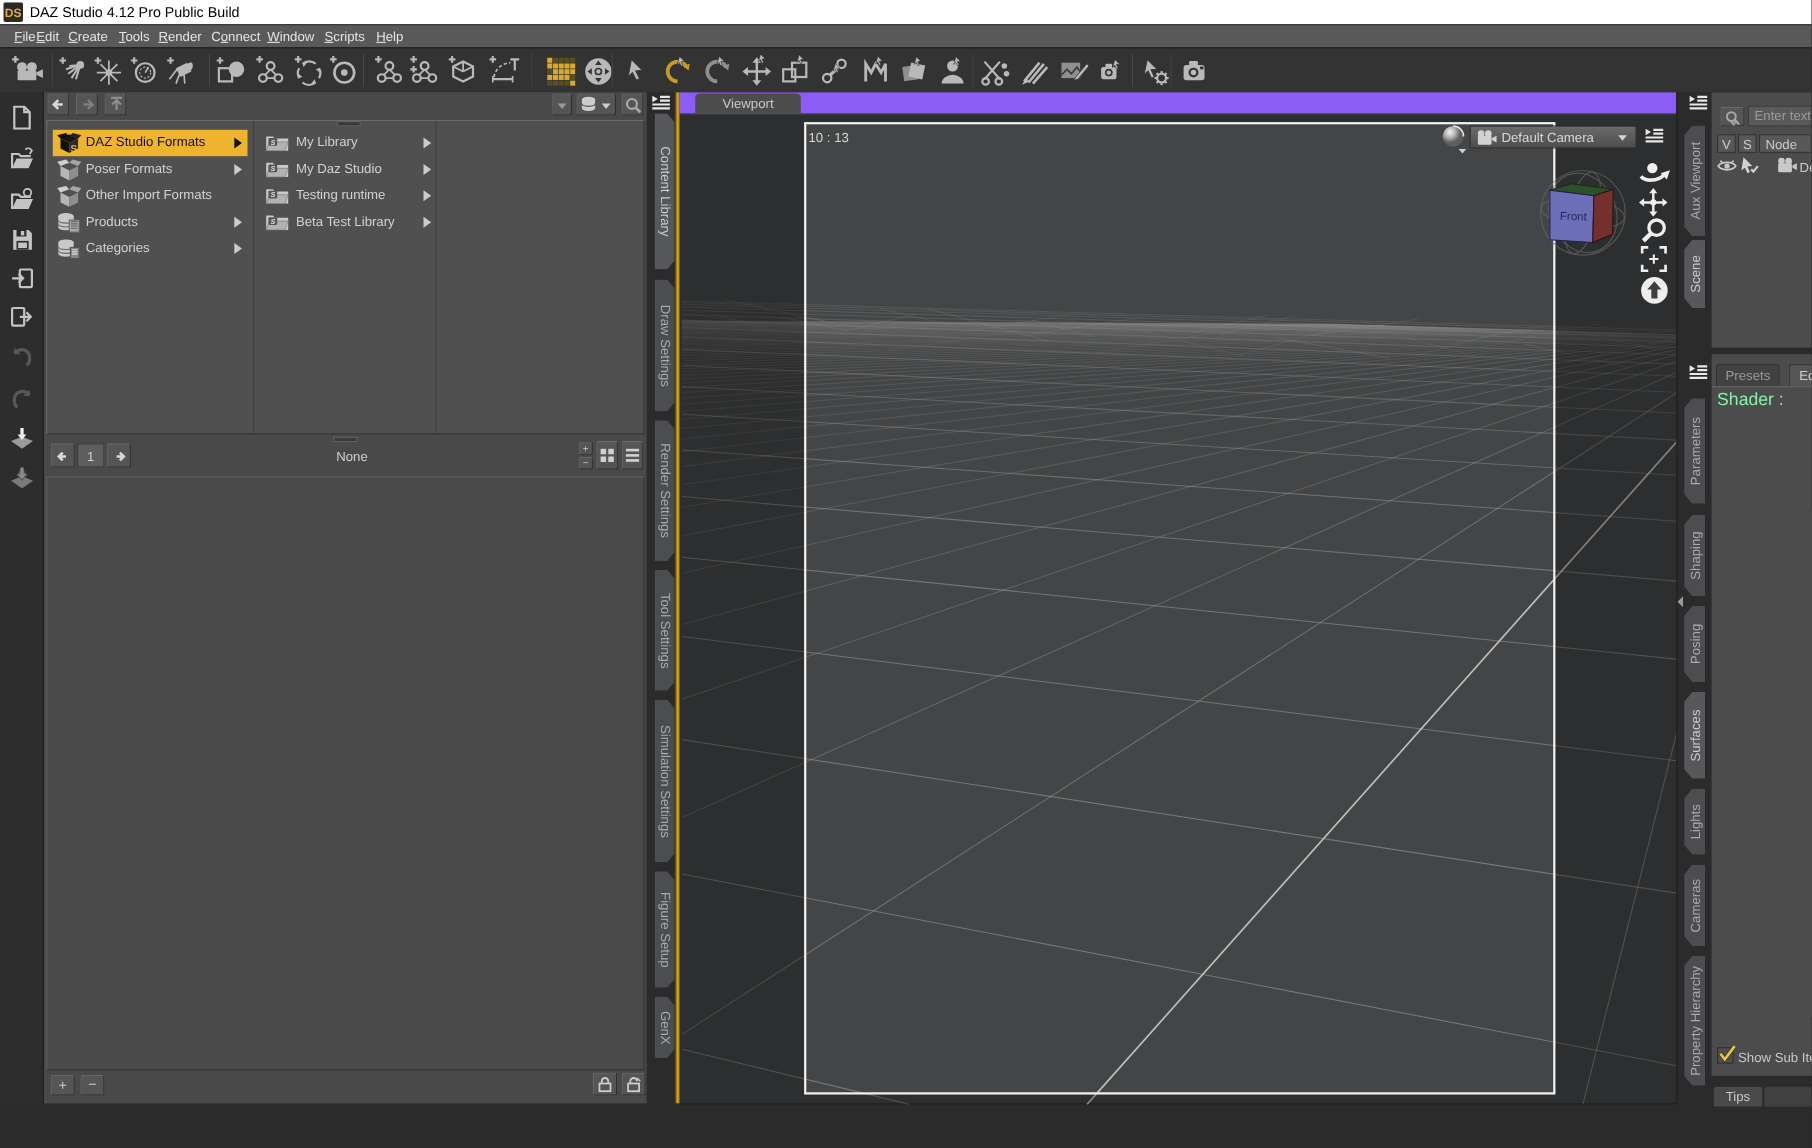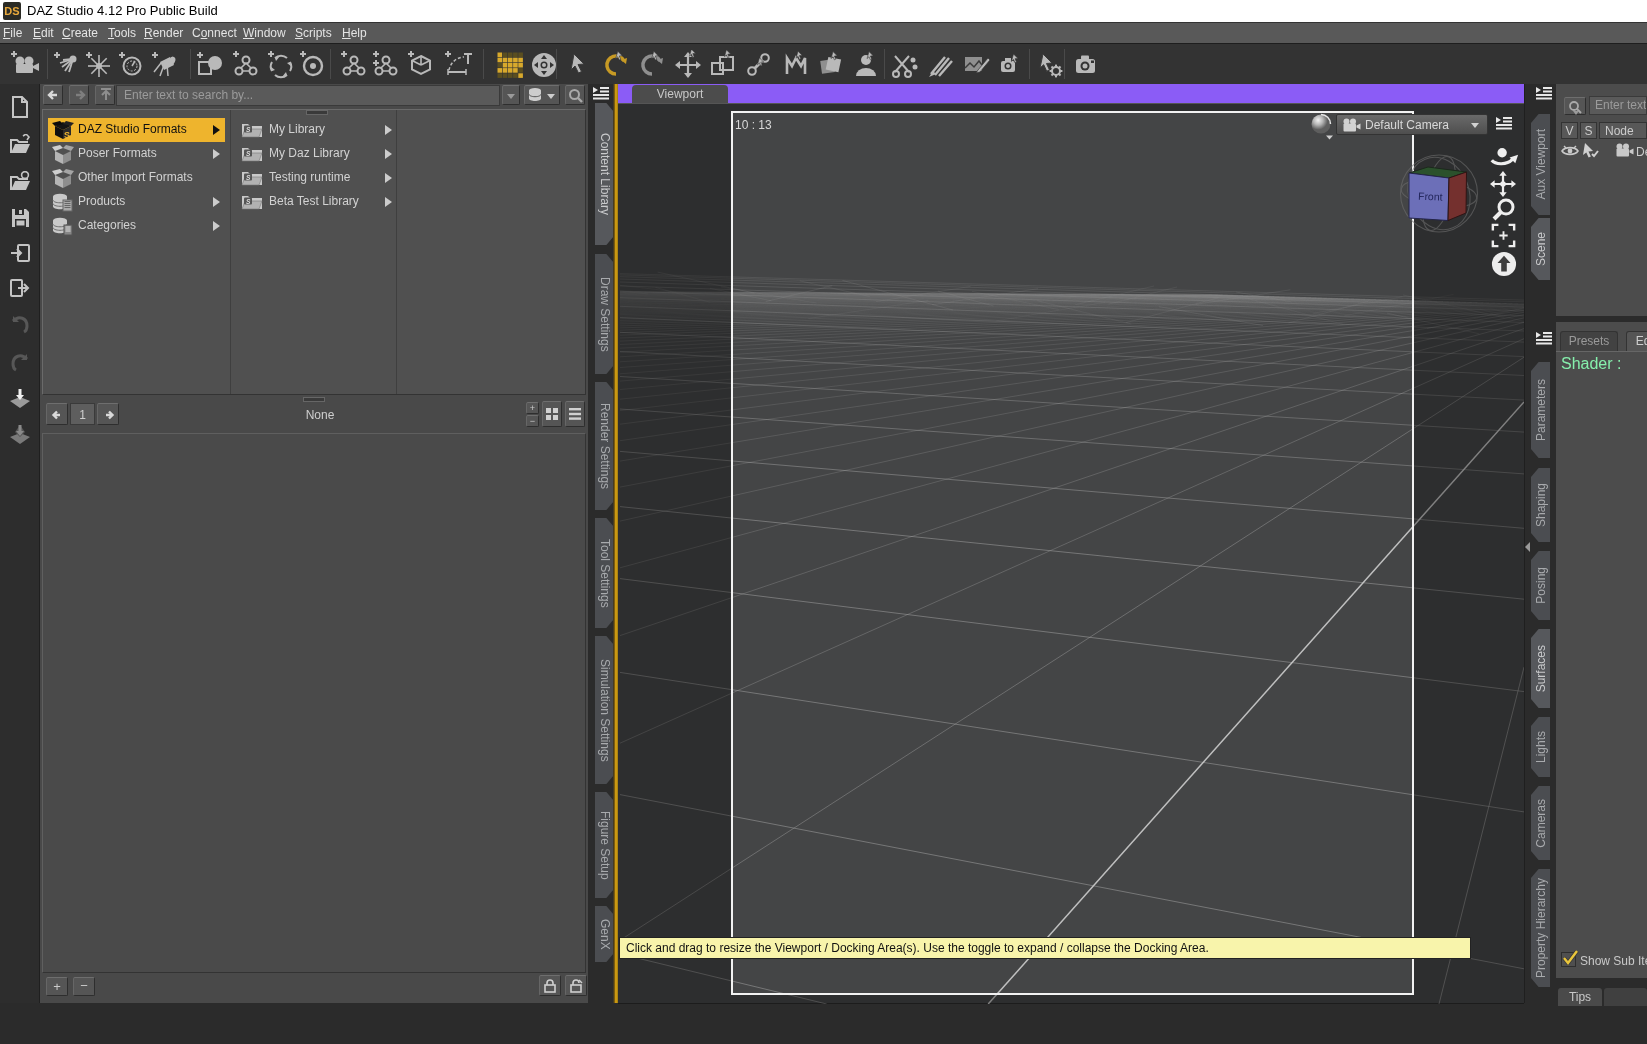--- a/index.html
+++ b/index.html
@@ -67,21 +67,21 @@
 <body>
 <div id="app">
 <div class="abs" id="titlebar">
 <svg class="icon" style="left:3px;top:2px" width="18" height="18">
         <rect x="0" y="0" width="18" height="18" rx="2" fill="#2b2b25"></rect>
         <text x="9" y="13" font-size="11" font-weight="bold" fill="#e8a93c" text-anchor="middle" font-family="Liberation Sans">DS</text>
       </svg>
 <span class="txt">DAZ Studio 4.12 Pro Public Build</span>
     </div>
 <div class="abs" id="menubar">
-<span style="left:3px"><u>F</u>ile</span>
+<span style="left:13px"><u>F</u>ile</span>
 <span style="left:33px"><u>E</u>dit</span>
 <span style="left:62px"><u>C</u>reate</span>
 <span style="left:108px"><u>T</u>ools</span>
 <span style="left:144px"><u>R</u>ender</span>
 <span style="left:192px">C<u>o</u>nnect</span>
 <span style="left:243px"><u>W</u>indow</span>
 <span style="left:295px"><u>S</u>cripts</span>
 <span style="left:342px"><u>H</u>elp</span>
 </div>
 <div class="abs" id="toolbar">
@@ -417,21 +417,20 @@
  <div class="btn" style="left:29px;top:1px;width:20px;height:20px">
           <svg width="18" height="18" viewBox="0 0 18 18" style="position:absolute;left:1px;top:0">
             <path d="M5 9h7M9 5l4 4-4 4" stroke="#7e7e7e" stroke-width="2.4" fill="none"></path>
           </svg>
         </div>
  <div class="btn" style="left:55px;top:1px;width:20px;height:20px">
           <svg width="18" height="18" viewBox="0 0 18 18" style="position:absolute;left:1px;top:0">
             <path d="M9 14V6M5 9l4-4 4 4M4 3h10" stroke="#8e8e8e" stroke-width="2" fill="none"></path>
           </svg>
         </div>
- <div id="searchinput">Enter text to search by...</div>
  <div class="btn" style="left:462px;top:1px;width:18px;height:20px">
           <div style="position:absolute;left:4px;top:8px;width:0;height:0;border-top:5px solid #9a9a9a;border-left:4.5px solid transparent;border-right:4.5px solid transparent"></div>
         </div>
  <div class="btn" style="left:484px;top:1px;width:36px;height:20px">
   <svg width="16" height="16" viewBox="0 0 16 16" style="position:absolute;left:2px;top:1px">
             <ellipse cx="8" cy="3.5" rx="6" ry="2.5" fill="#cdcdcd"></ellipse>
             <path d="M2 3.5v8c0 1.4 2.7 2.5 6 2.5s6-1.1 6-2.5v-8" fill="#cdcdcd"></path>
             <path d="M2 7.2c0 1.4 2.7 2.5 6 2.5s6-1.1 6-2.5" fill="none" stroke="#555" stroke-width="1"></path>
           </svg>
   <div style="position:absolute;left:22px;top:8px;width:0;height:0;border-top:5px solid #cdcdcd;border-left:4.5px solid transparent;border-right:4.5px solid transparent"></div>
@@ -510,21 +509,21 @@
    <span class="lbl">My Library</span>
           <span class="arr" style="left:146px"></span>
         </div>
  <div class="trow" style="left:196px;top:32px;width:157px;">
    <svg style="position:absolute;left:2px;top:3px" width="22" height="17" viewBox="0 0 22 17">
             <path d="M1 16V3h6l2 2h12v11z" fill="#c9c9c9"></path>
             <path d="M1 16l3-8h17l-3 8z" fill="#b2b2b2" stroke="#777" stroke-width=".6"></path>
             <rect x="3" y="4.5" width="8" height="7" rx="1" fill="#555"></rect>
             <text x="5" y="10.5" font-size="6.5" font-style="italic" font-weight="bold" fill="#ddd">S</text>
           </svg>
-   <span class="lbl">My Daz Library</span>
+   <span class="lbl">My Daz Studio</span>
           <span class="arr" style="left:146px"></span>
         </div>
  <div class="trow" style="left:196px;top:56px;width:157px;">
    <svg style="position:absolute;left:2px;top:3px" width="22" height="17" viewBox="0 0 22 17">
             <path d="M1 16V3h6l2 2h12v11z" fill="#c9c9c9"></path>
             <path d="M1 16l3-8h17l-3 8z" fill="#b2b2b2" stroke="#777" stroke-width=".6"></path>
             <rect x="3" y="4.5" width="8" height="7" rx="1" fill="#555"></rect>
             <text x="5" y="10.5" font-size="6.5" font-style="italic" font-weight="bold" fill="#ddd">S</text>
           </svg>
    <span class="lbl">Testing runtime</span>
@@ -820,21 +819,20 @@
           <circle cx="42" cy="42.5" r="38.5"></circle>
           <ellipse cx="42" cy="42.5" rx="38" ry="13.5" transform="rotate(7 42 42.5)"></ellipse>
           <ellipse cx="42" cy="42.5" rx="14" ry="38" transform="rotate(14 42 42.5)"></ellipse>
           <ellipse cx="42" cy="42.5" rx="30" ry="37" transform="rotate(-22 42 42.5)"></ellipse>
         </g>
         <path d="M12 22L52 27L69.5 21L31 16Z" fill="#2b512c" stroke="#1c281c" stroke-width="1"></path>
         <path d="M12 22L52 27L51 69.5L12 67Z" fill="#6c6fb8" stroke="#23244a" stroke-width="1"></path>
         <path d="M52 27L69.5 21L69 62L51 69.5Z" fill="#74302e" stroke="#2e1414" stroke-width="1"></path>
         <text x="21" y="49" font-size="10.5" fill="#23265c" transform="rotate(2 30 48)">Front</text>
       </svg>
-<div id="tooltip1">Click and drag to resize the Viewport / Docking Area(s). Use the toggle to expand / collapse the Docking Area.</div>
     </div>
 <div class="abs" id="rdiv">
       <div style="position:absolute;left:0px;top:458px;width:0;height:0;border-right:5px solid #9a9a9a;border-top:5px solid transparent;border-bottom:5px solid transparent"></div>
     </div>
 <div class="abs" id="rtabs">
 <svg class="icon" style="left:4px;top:1px" width="20" height="17" viewBox="0 0 20 17">
         <path d="M2 2l5 3-5 3z" fill="#e8e8e8"></path>
         <path d="M9 3h9M9 6.5h9M2 10h16M2 13.5h16" stroke="#e8e8e8" stroke-width="2"></path>
       </svg>
 <div class="vtab vtabR" style="left:1px;top:30px;height:101px">

